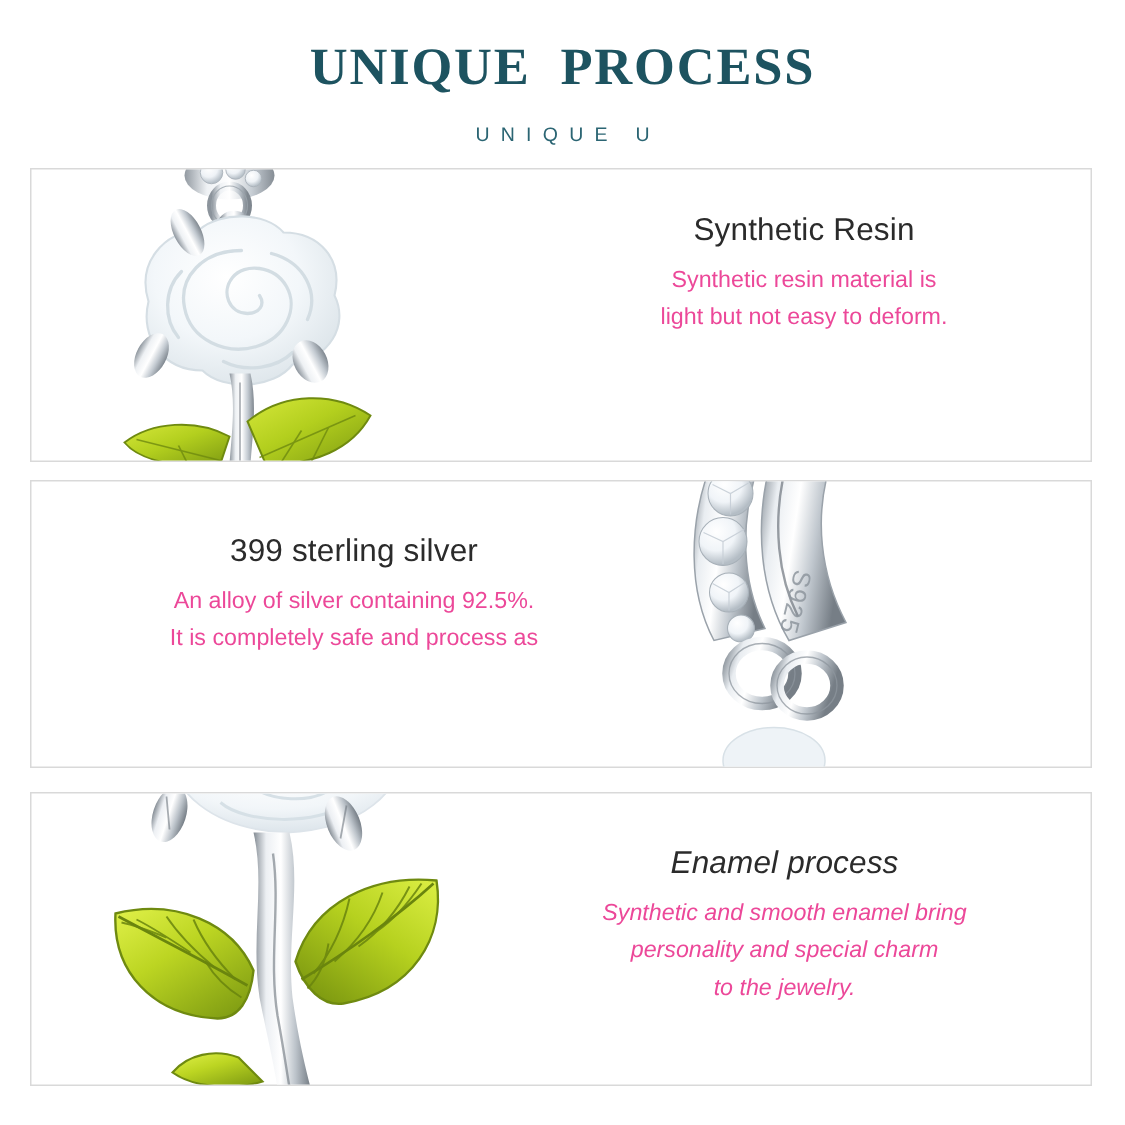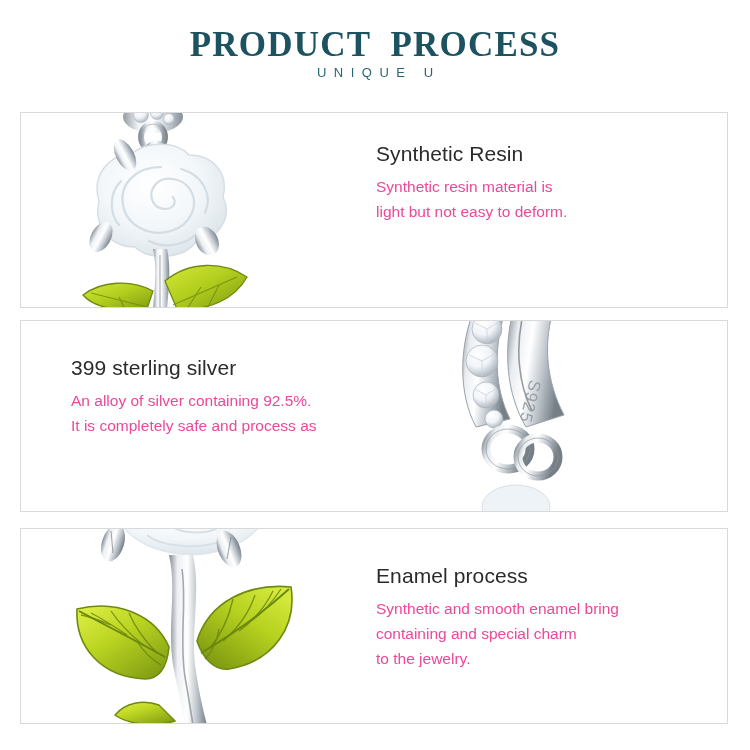--- a/index.html
+++ b/index.html
@@ -32,21 +32,21 @@
     font-family: "Liberation Serif", "DejaVu Serif", serif;
     font-size: 35px;
     font-weight: bold;
     letter-spacing: 1.2px;
     color: #1d5360;
     line-height: 1.1;
     margin: 0;
     white-space: pre;
   }
   .sub-title {
-    margin-top: 0;
+    margin-top: 17px;
     font-family: "Liberation Sans", sans-serif;
     font-size: 13px;
     font-weight: normal;
     letter-spacing: 7.5px;
     color: #2b6573;
     text-indent: 7.5px;
   }
 
   
   .panel {
@@ -59,29 +59,30 @@
     overflow: hidden;
   }
   .panel-1 { top: 112px;  height: 196px; }
   .panel-2 { top: 320px;  height: 192px; }
   .panel-3 { top: 528px;  height: 196px; }
 
   .panel-inner {
     position: relative;
     width: 100%;
     height: 100%;
+    text-align: center;
   }
 
   
   .text-block {
     position: absolute;
   }
   .p1-text { left: 355px; top: 28px;  width: 320px; }
   .p2-text { left: 50px;  top: 34px;  width: 330px; }
-  .p3-text { left: 355px; top: 34px;  width: 320px; }
+  .p3-text { left: 342px; top: 34px;  width: 320px; font-style: italic; }
 
   .feature-title {
     font-size: 21px;
     color: #2b2b2b;
     font-weight: normal;
     line-height: 1.25;
     margin: 0 0 7px 0;
     letter-spacing: 0.1px;
   }
   .feature-body {
@@ -102,21 +103,21 @@
   .art-3 { left: 30px;  top: 0px;   width: 320px; height: 196px; }
 
   .art svg { display: block; }
 </style>
 </head>
 <body>
 
 <div class="page">
 
   <div class="header">
-    <div class="main-title">PRODUCT  PROCESS</div>
+    <div class="main-title">UNIQUE  PROCESS</div>
     <div class="sub-title">UNIQUE U</div>
   </div>
 
   <div class="panel panel-1">
     <div class="panel-inner">
 
       <div class="art art-1">
         <svg width="300" height="200" viewBox="0 0 300 200" xmlns="http://www.w3.org/2000/svg">
           <defs>
             <linearGradient id="silverG1" x1="0" y1="0" x2="1" y2="0">
@@ -322,21 +323,21 @@
           </g>
 
           <path d="M108 176 C92 170 74 174 64 186 C78 196 104 198 124 192 Z" fill="url(#leafG3a)" stroke="#6f8a10" stroke-width="1.4"></path>
         </svg>
       </div>
 
       <div class="text-block p3-text">
         <div class="feature-title">Enamel process</div>
         <div class="feature-body">
           <div>Synthetic and smooth enamel bring</div>
-          <div>containing and special charm</div>
+          <div>personality and special charm</div>
           <div>to the jewelry.</div>
         </div>
       </div>
 
     </div>
   </div>
 
 </div>
 
 </body></html>

